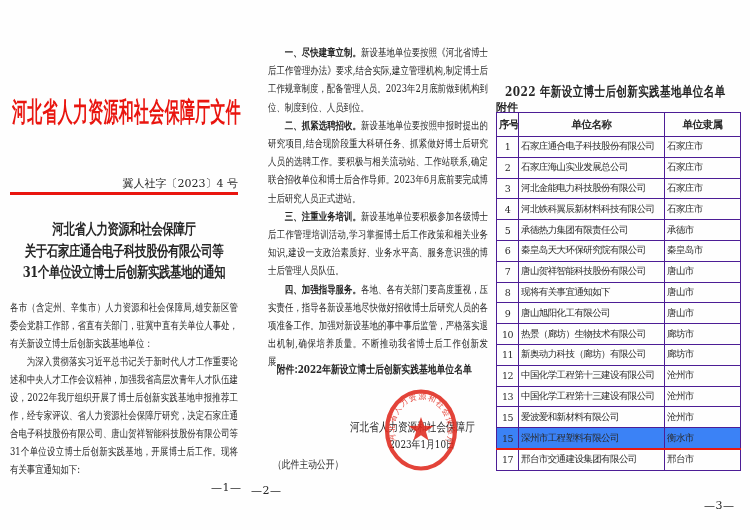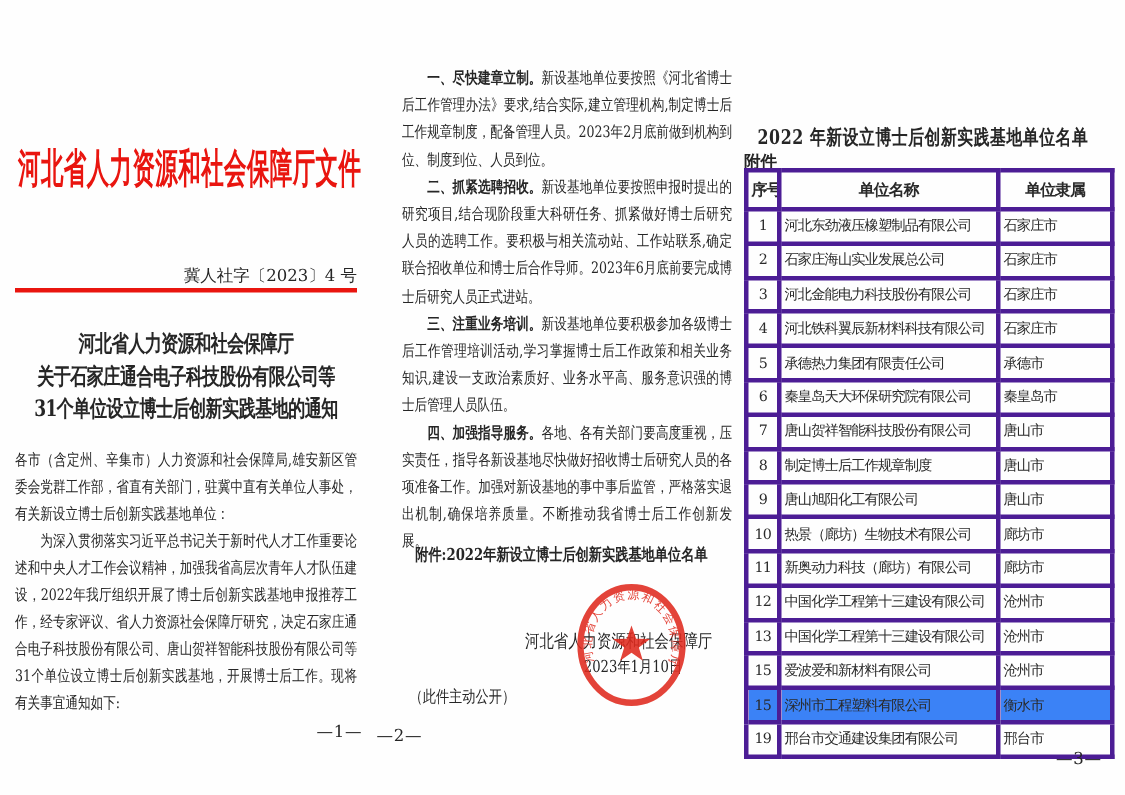--- a/index.html
+++ b/index.html
@@ -78,21 +78,21 @@
   .p3-title{
     left:505px;top:83px;width:262px;
     transform:scaleX(0.78);transform-origin:left top;
     font-size:13.5px;font-weight:bold;white-space:nowrap;letter-spacing:0.5px;
   }
   table.base{
     position:absolute;left:496px;top:112px;width:244px;
     border-collapse:collapse;table-layout:fixed;
   }
   table.base th, table.base td{
-    border:3px solid #4c1d95;overflow:hidden;white-space:nowrap;
+    border:1px solid #4c1d95;overflow:hidden;white-space:nowrap;
     font-weight:normal;padding:0 2px;color:#2a2a2a;
   }
   table.base th{
     height:23px;font-size:10.5px;font-weight:bold;text-align:center;
     letter-spacing:-0.5px;
   }
   table.base td{height:19.8px;font-size:9.5px;letter-spacing:-0.6px;}
   td.col-num{text-align:center;}
   td.col-name{text-align:left;padding-left:4px;}
   td.col-city{text-align:left;}
@@ -155,21 +155,21 @@
   <thead>
     <tr>
       <th>序号</th>
       <th>单位名称</th>
       <th>单位隶属</th>
     </tr>
   </thead>
   <tbody>
       <tr>
         <td class="col-num">1</td>
-        <td class="col-name">河北东劲液压橡塑制品有限公司</td>
+        <td class="col-name">石家庄通合电子科技股份有限公司</td>
         <td class="col-city">石家庄市</td>
       </tr>
       <tr>
         <td class="col-num">2</td>
         <td class="col-name">石家庄海山实业发展总公司</td>
         <td class="col-city">石家庄市</td>
       </tr>
       <tr>
         <td class="col-num">3</td>
         <td class="col-name">河北金能电力科技股份有限公司</td>
@@ -190,21 +190,21 @@
         <td class="col-name">秦皇岛天大环保研究院有限公司</td>
         <td class="col-city">秦皇岛市</td>
       </tr>
       <tr>
         <td class="col-num">7</td>
         <td class="col-name">唐山贺祥智能科技股份有限公司</td>
         <td class="col-city">唐山市</td>
       </tr>
       <tr>
         <td class="col-num">8</td>
-        <td class="col-name">制定博士后工作规章制度</td>
+        <td class="col-name">现将有关事宜通知如下</td>
         <td class="col-city">唐山市</td>
       </tr>
       <tr>
         <td class="col-num">9</td>
         <td class="col-name">唐山旭阳化工有限公司</td>
         <td class="col-city">唐山市</td>
       </tr>
       <tr>
         <td class="col-num">10</td>
         <td class="col-name">热景（廊坊）生物技术有限公司</td>
@@ -229,20 +229,20 @@
         <td class="col-num">15</td>
         <td class="col-name">爱波爱和新材料有限公司</td>
         <td class="col-city">沧州市</td>
       </tr>
       <tr class="highlight">
         <td class="col-num">15</td>
         <td class="col-name">深州市工程塑料有限公司</td>
         <td class="col-city">衡水市</td>
       </tr>
       <tr>
-        <td class="col-num">19</td>
+        <td class="col-num">17</td>
         <td class="col-name">邢台市交通建设集团有限公司</td>
         <td class="col-city">邢台市</td>
       </tr>
     </tbody>
 </table>
 
 <div class="abs pgnum pg3">—3—</div>
 
 </body></html>

